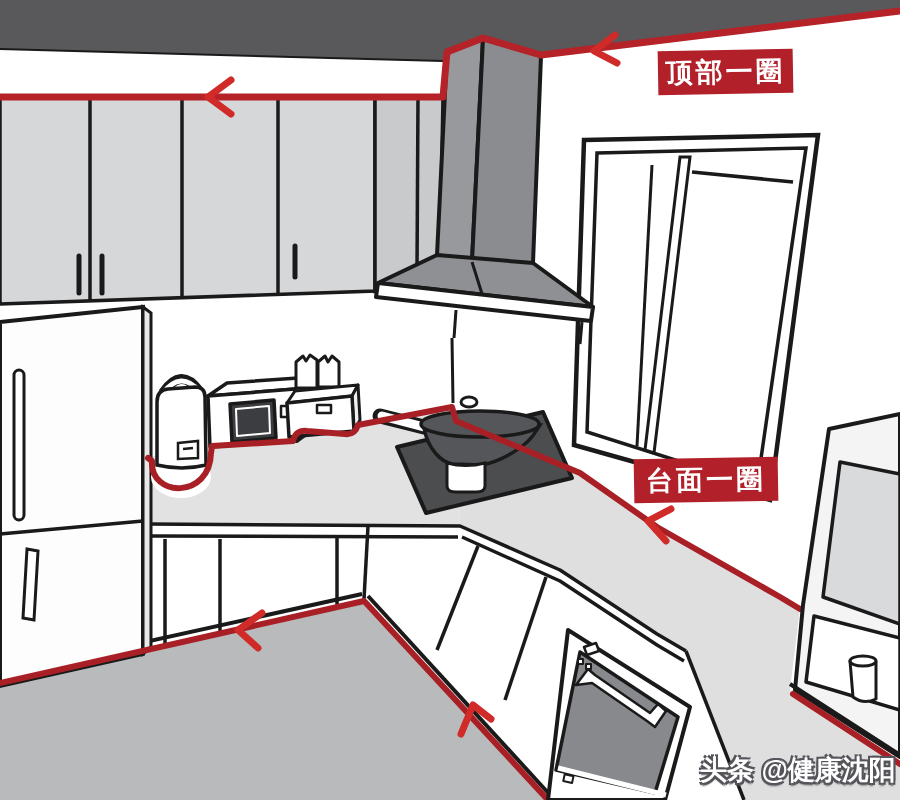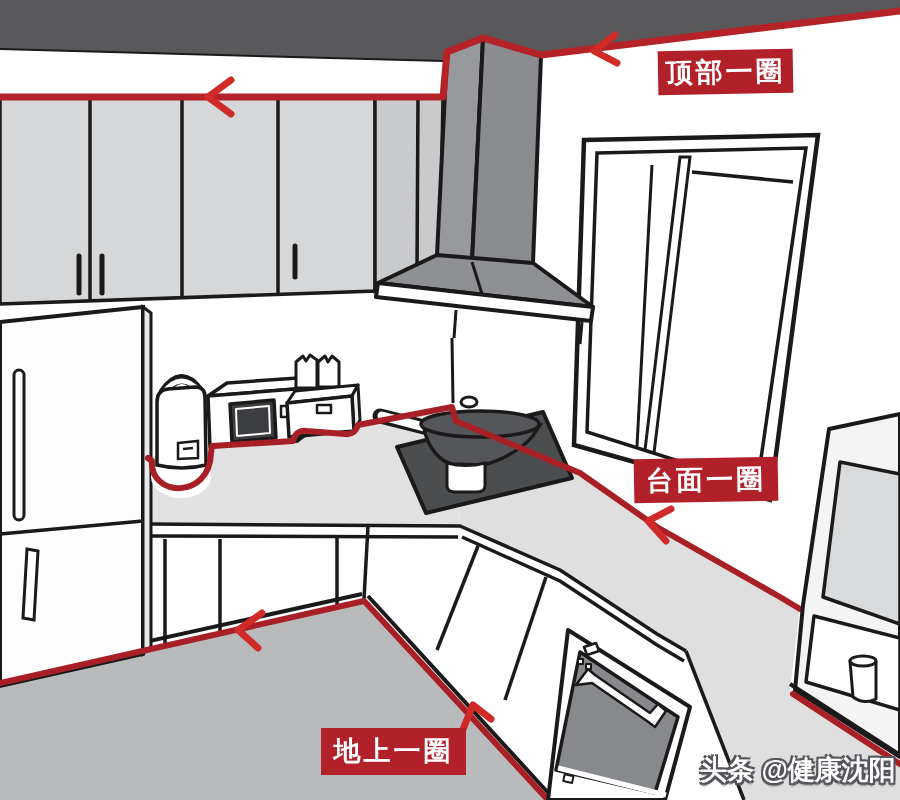--- a/index.html
+++ b/index.html
@@ -177,21 +177,20 @@
     <polyline points="231,80 208,97 231,114"></polyline>
     <polyline points="615,35 594,51 617,63"></polyline>
     <polyline points="671,509 648,521 666,541"></polyline>
     <polyline points="262,613 238,630 258,648"></polyline>
     <polyline points="461,734 473,705 491,719"></polyline>
   </g>
 </svg>
 
 <div id="label-top" class="anno-label">顶部一圈</div>
 <div id="label-counter" class="anno-label">台面一圈</div>
-<div id="label-floor" class="anno-label">地上一圈</div>
 
 <div id="watermark">
   <span>头条</span>
   <span> </span>
   <span>@健康沈阳</span>
 </div>
 
 </div>
 
 </body></html>

